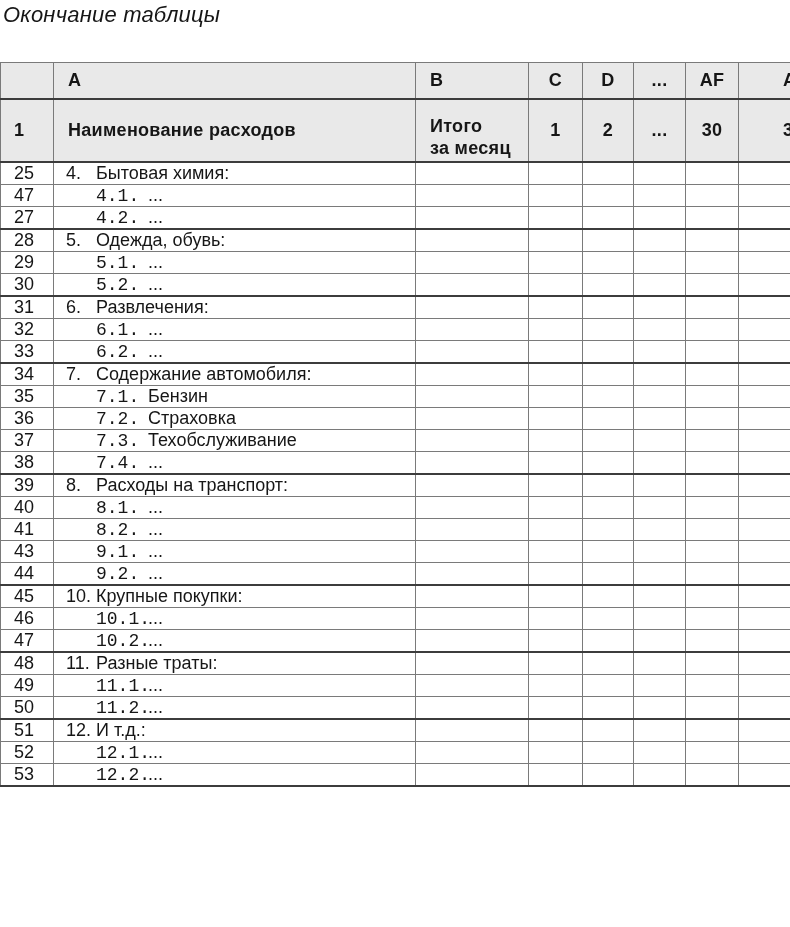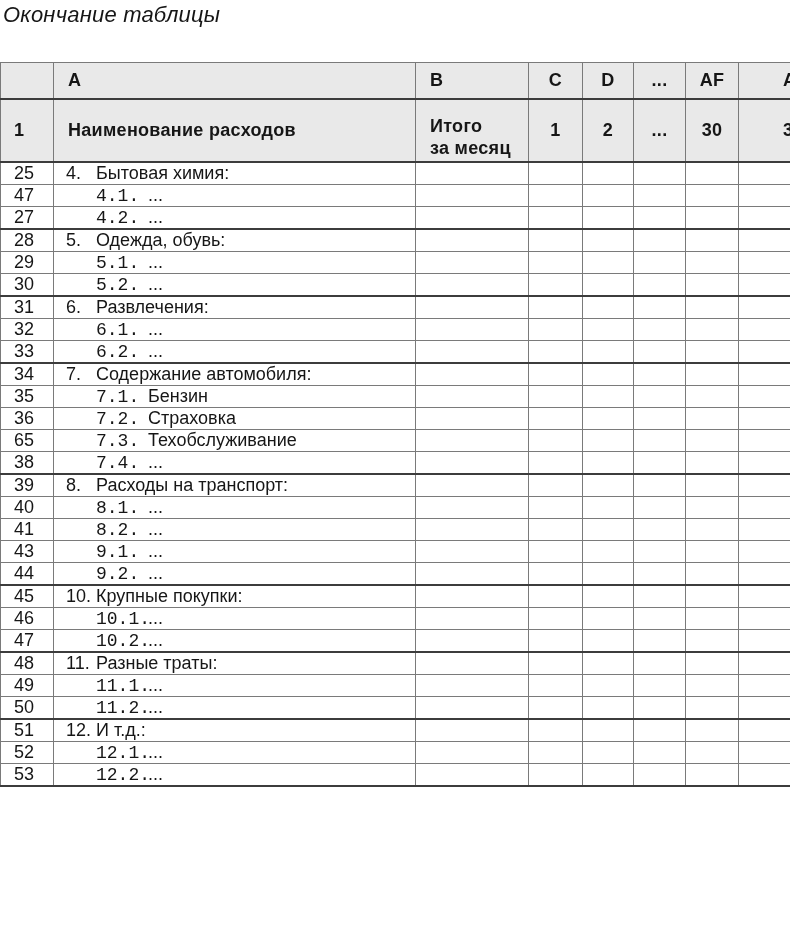--- a/index.html
+++ b/index.html
@@ -268,21 +268,21 @@
       </div>
     </td>
     <td class="c-empty"></td>
     <td class="c-empty"></td>
     <td class="c-empty"></td>
     <td class="c-empty"></td>
     <td class="c-empty"></td>
     <td class="c-empty"></td>
   </tr>
       <tr class="body-row sub-row">
-    <td class="c-rownum">65</td>
+    <td class="c-rownum">37</td>
     <td class="c-a">
       <div class="item">
         <span class="item-num">7.3.</span>
         <span class="item-label">Техобслуживание</span>
       </div>
     </td>
     <td class="c-empty"></td>
     <td class="c-empty"></td>
     <td class="c-empty"></td>
     <td class="c-empty"></td>

